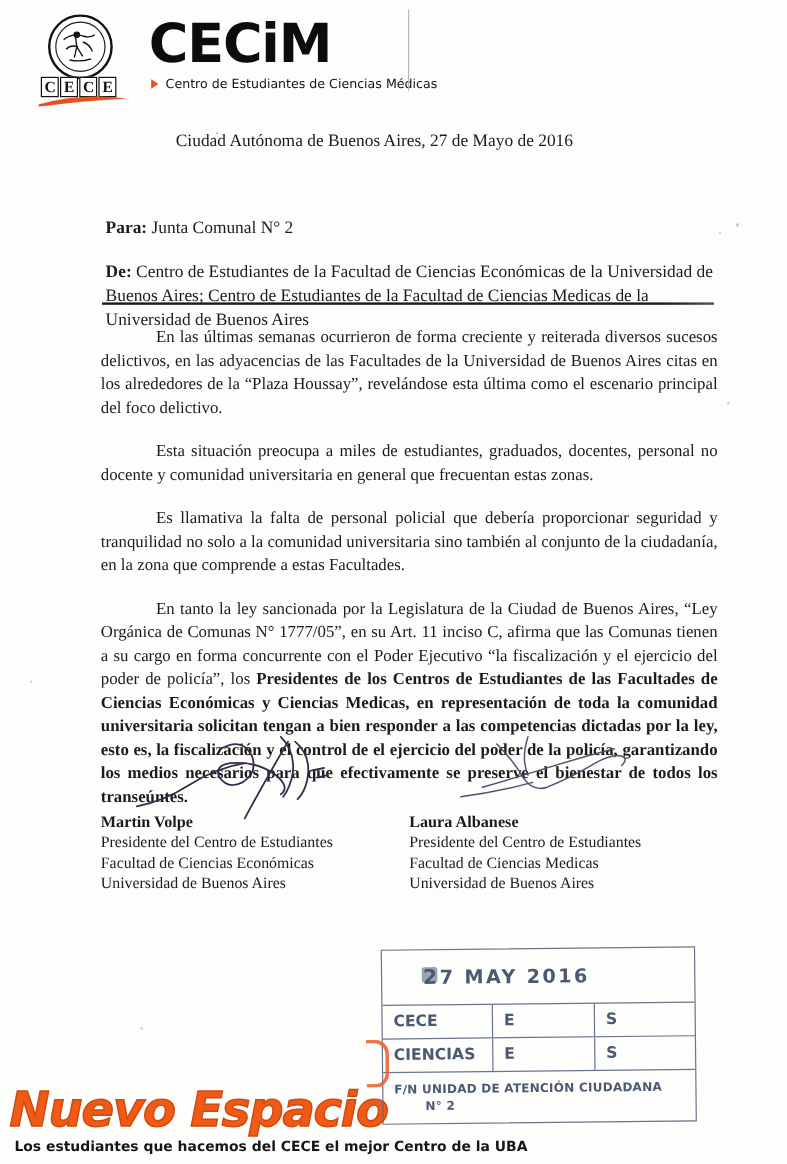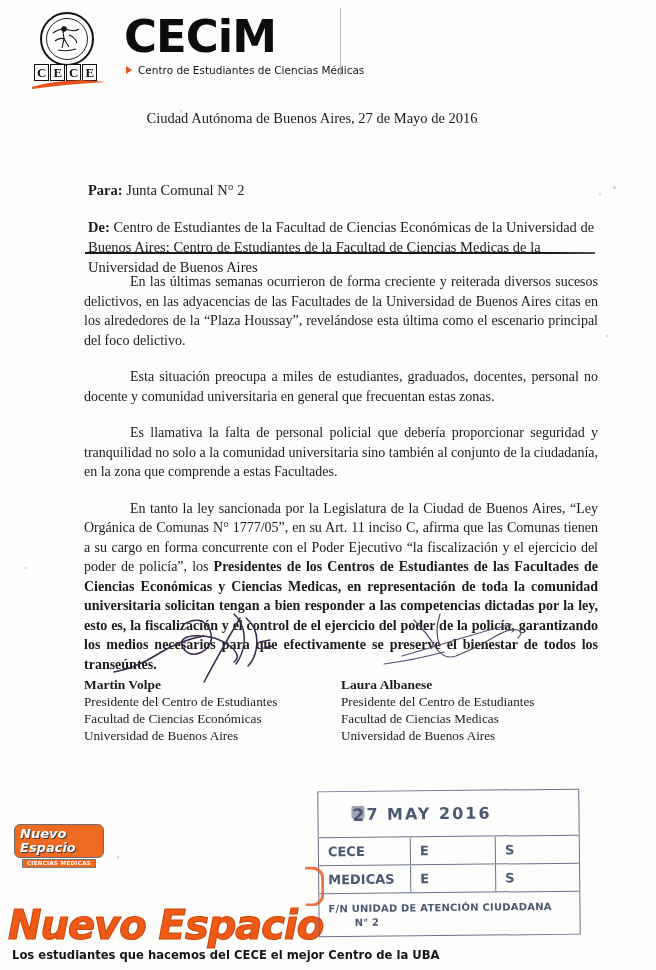--- a/index.html
+++ b/index.html
@@ -227,45 +227,39 @@
       <div>Universidad de Buenos Aires</div>
     </div>
     <div class="sig">
       <div class="name">Laura Albanese</div>
       <div>Presidente del Centro de Estudiantes</div>
       <div>Facultad de Ciencias Medicas</div>
       <div>Universidad de Buenos Aires</div>
     </div>
   </div>
 
-  <div class="ne-small">
-    <div class="ne-small-box"></div>
-    <div class="ne-small-t1">Nuevo</div>
-    <div class="ne-small-t2">Espacio</div>
-    <div class="ne-small-tag">CIENCIAS MEDICAS</div>
-  </div>
 
   <div class="ne-big">
     <div class="ne-big-word">Nuevo Espacio</div>
     <div class="ne-big-tag">Los estudiantes que hacemos del CECE el mejor Centro de la UBA</div>
   </div>
 
   <div class="stamp">
     <div class="stamp-hook"></div>
     <div class="stamp-date">
       <span class="dd">2</span>
       <span>7 MAY 2016</span>
     </div>
     <div class="stamp-row">
       <div class="stamp-cell c1">CECE</div>
       <div class="stamp-cell c2">E</div>
       <div class="stamp-cell c3">S</div>
     </div>
     <div class="stamp-row">
-      <div class="stamp-cell c1">MEDICAS</div>
+      <div class="stamp-cell c1">CIENCIAS</div>
       <div class="stamp-cell c2">E</div>
       <div class="stamp-cell c3">S</div>
     </div>
     <div class="stamp-foot">
       <div>F/N  UNIDAD DE ATENCIÓN CIUDADANA</div>
       <div class="l2">N° 2</div>
     </div>
   </div>
 
   <div class="speck" style="left:613px;top:186px;width:3px;height:3px;"></div>

